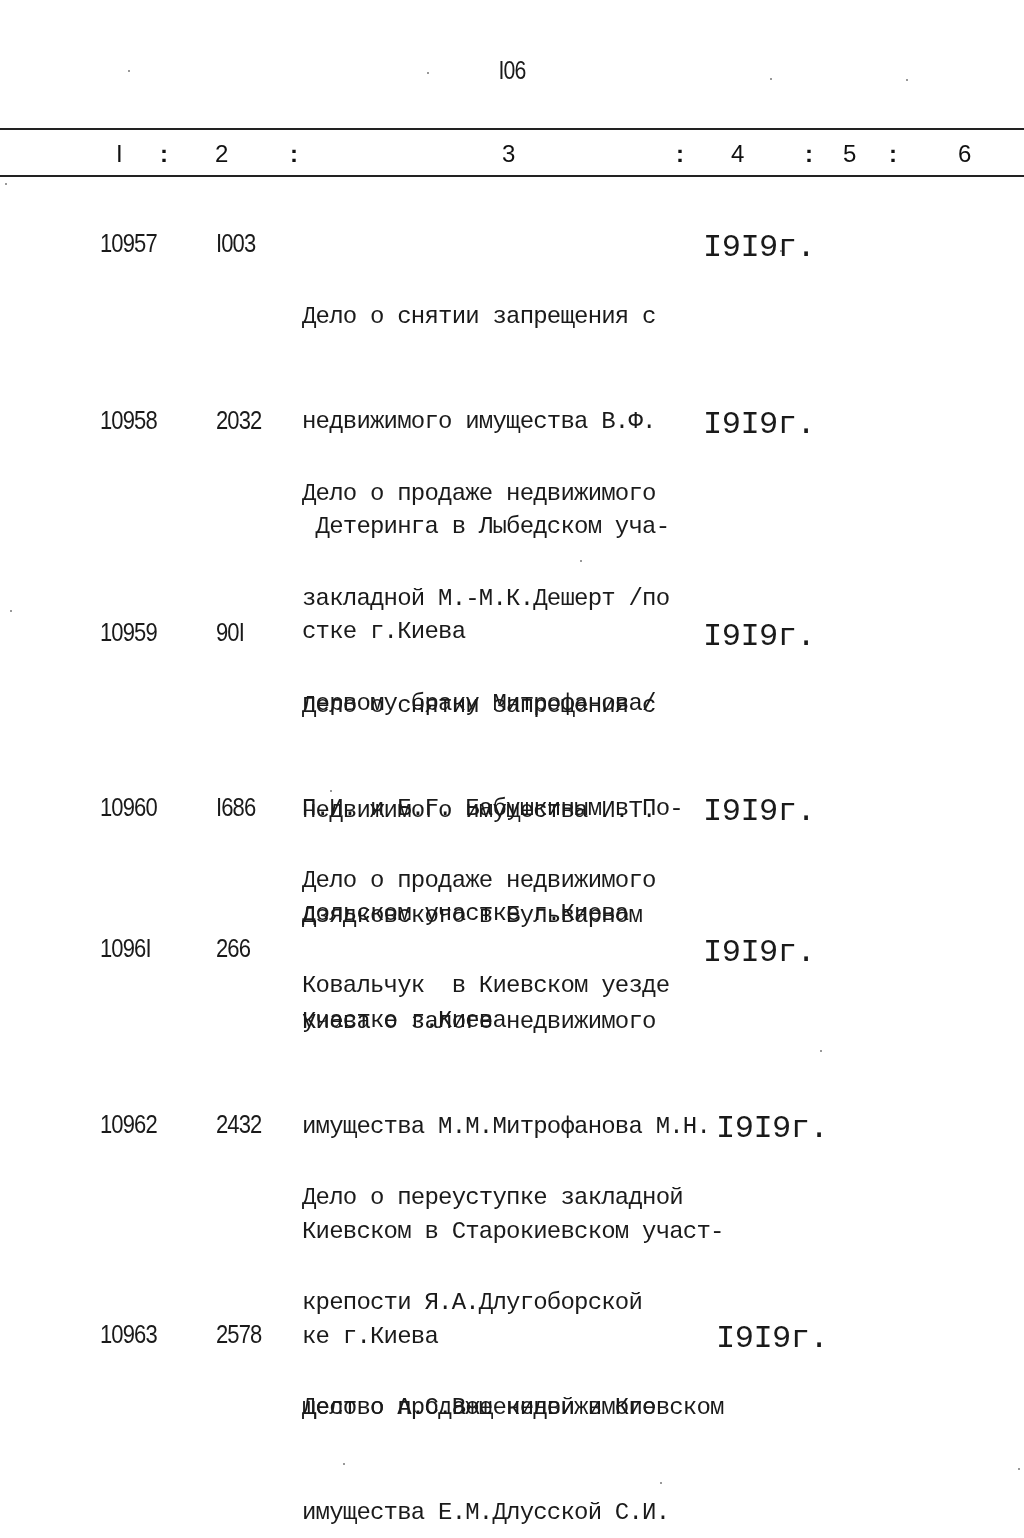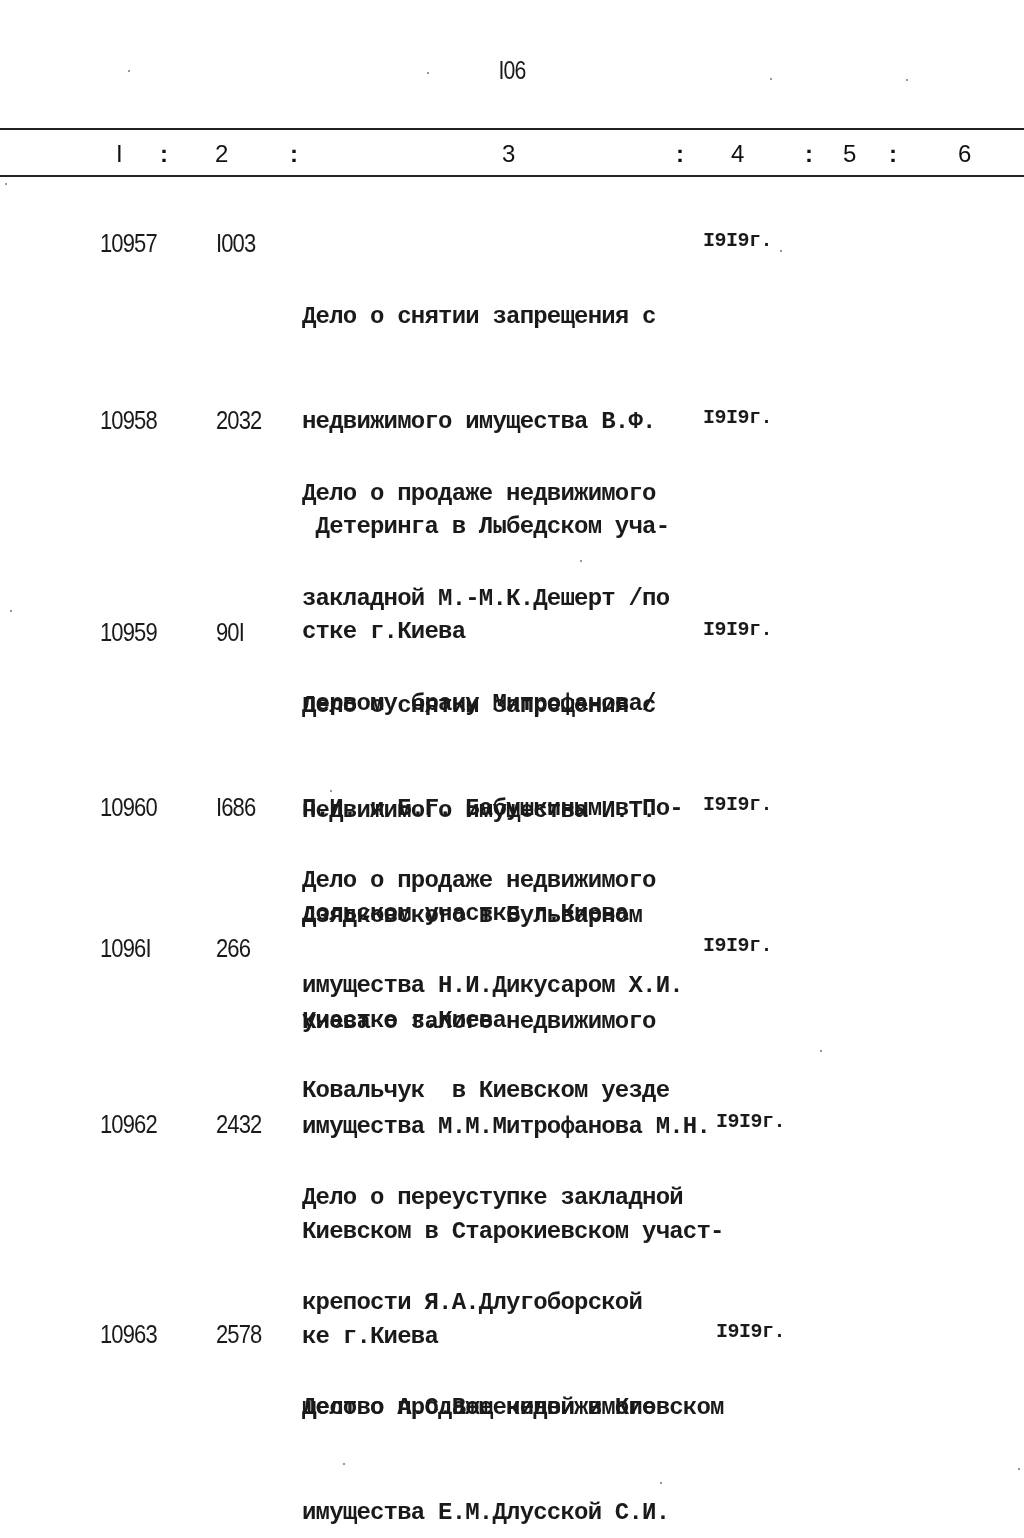--- a/index.html
+++ b/index.html
@@ -73,28 +73,28 @@
       transform: scaleX(0.88);
       transform-origin: left top;
     }
     .entry .desc {
       position: absolute;
       left: 302px;
       width: 420px;
       font-size: 24px;
       line-height: 35px;
       white-space: pre;
-      font-weight: bold;
+      font-weight: normal;
       letter-spacing: -0.8px;
     }
     .entry .desc div { white-space: pre; }
     .entry .year {
       position: absolute;
-      font-size: 20px;
-      font-weight: bold;
+      font-size: 32px;
+      font-weight: normal;
       letter-spacing: -0.5px;
     }
     .speck {
       position: absolute;
       width: 2px;
       height: 2px;
       background: #777;
       border-radius: 1px;
     }
   </style>
@@ -154,21 +154,20 @@
     <div>участке г.Киева</div>
   </div>
   <span class="year" style="left:703px">I9I9г.</span>
 </div>
 
 <div class="entry" style="top:793px">
   <span class="num">10960</span>
   <span class="old">I686</span>
   <div class="desc">
     <div>Дело о продаже недвижимого</div>
-    <div>имущества Н.И.Дикусаром Х.И.</div>
     <div>Ковальчук  в Киевском уезде</div>
   </div>
   <span class="year" style="left:703px">I9I9г.</span>
 </div>
 
 <div class="entry" style="top:934px">
   <span class="num">1096I</span>
   <span class="old">266</span>
   <div class="desc">
     <div>Киева о залоге недвижимого</div>

